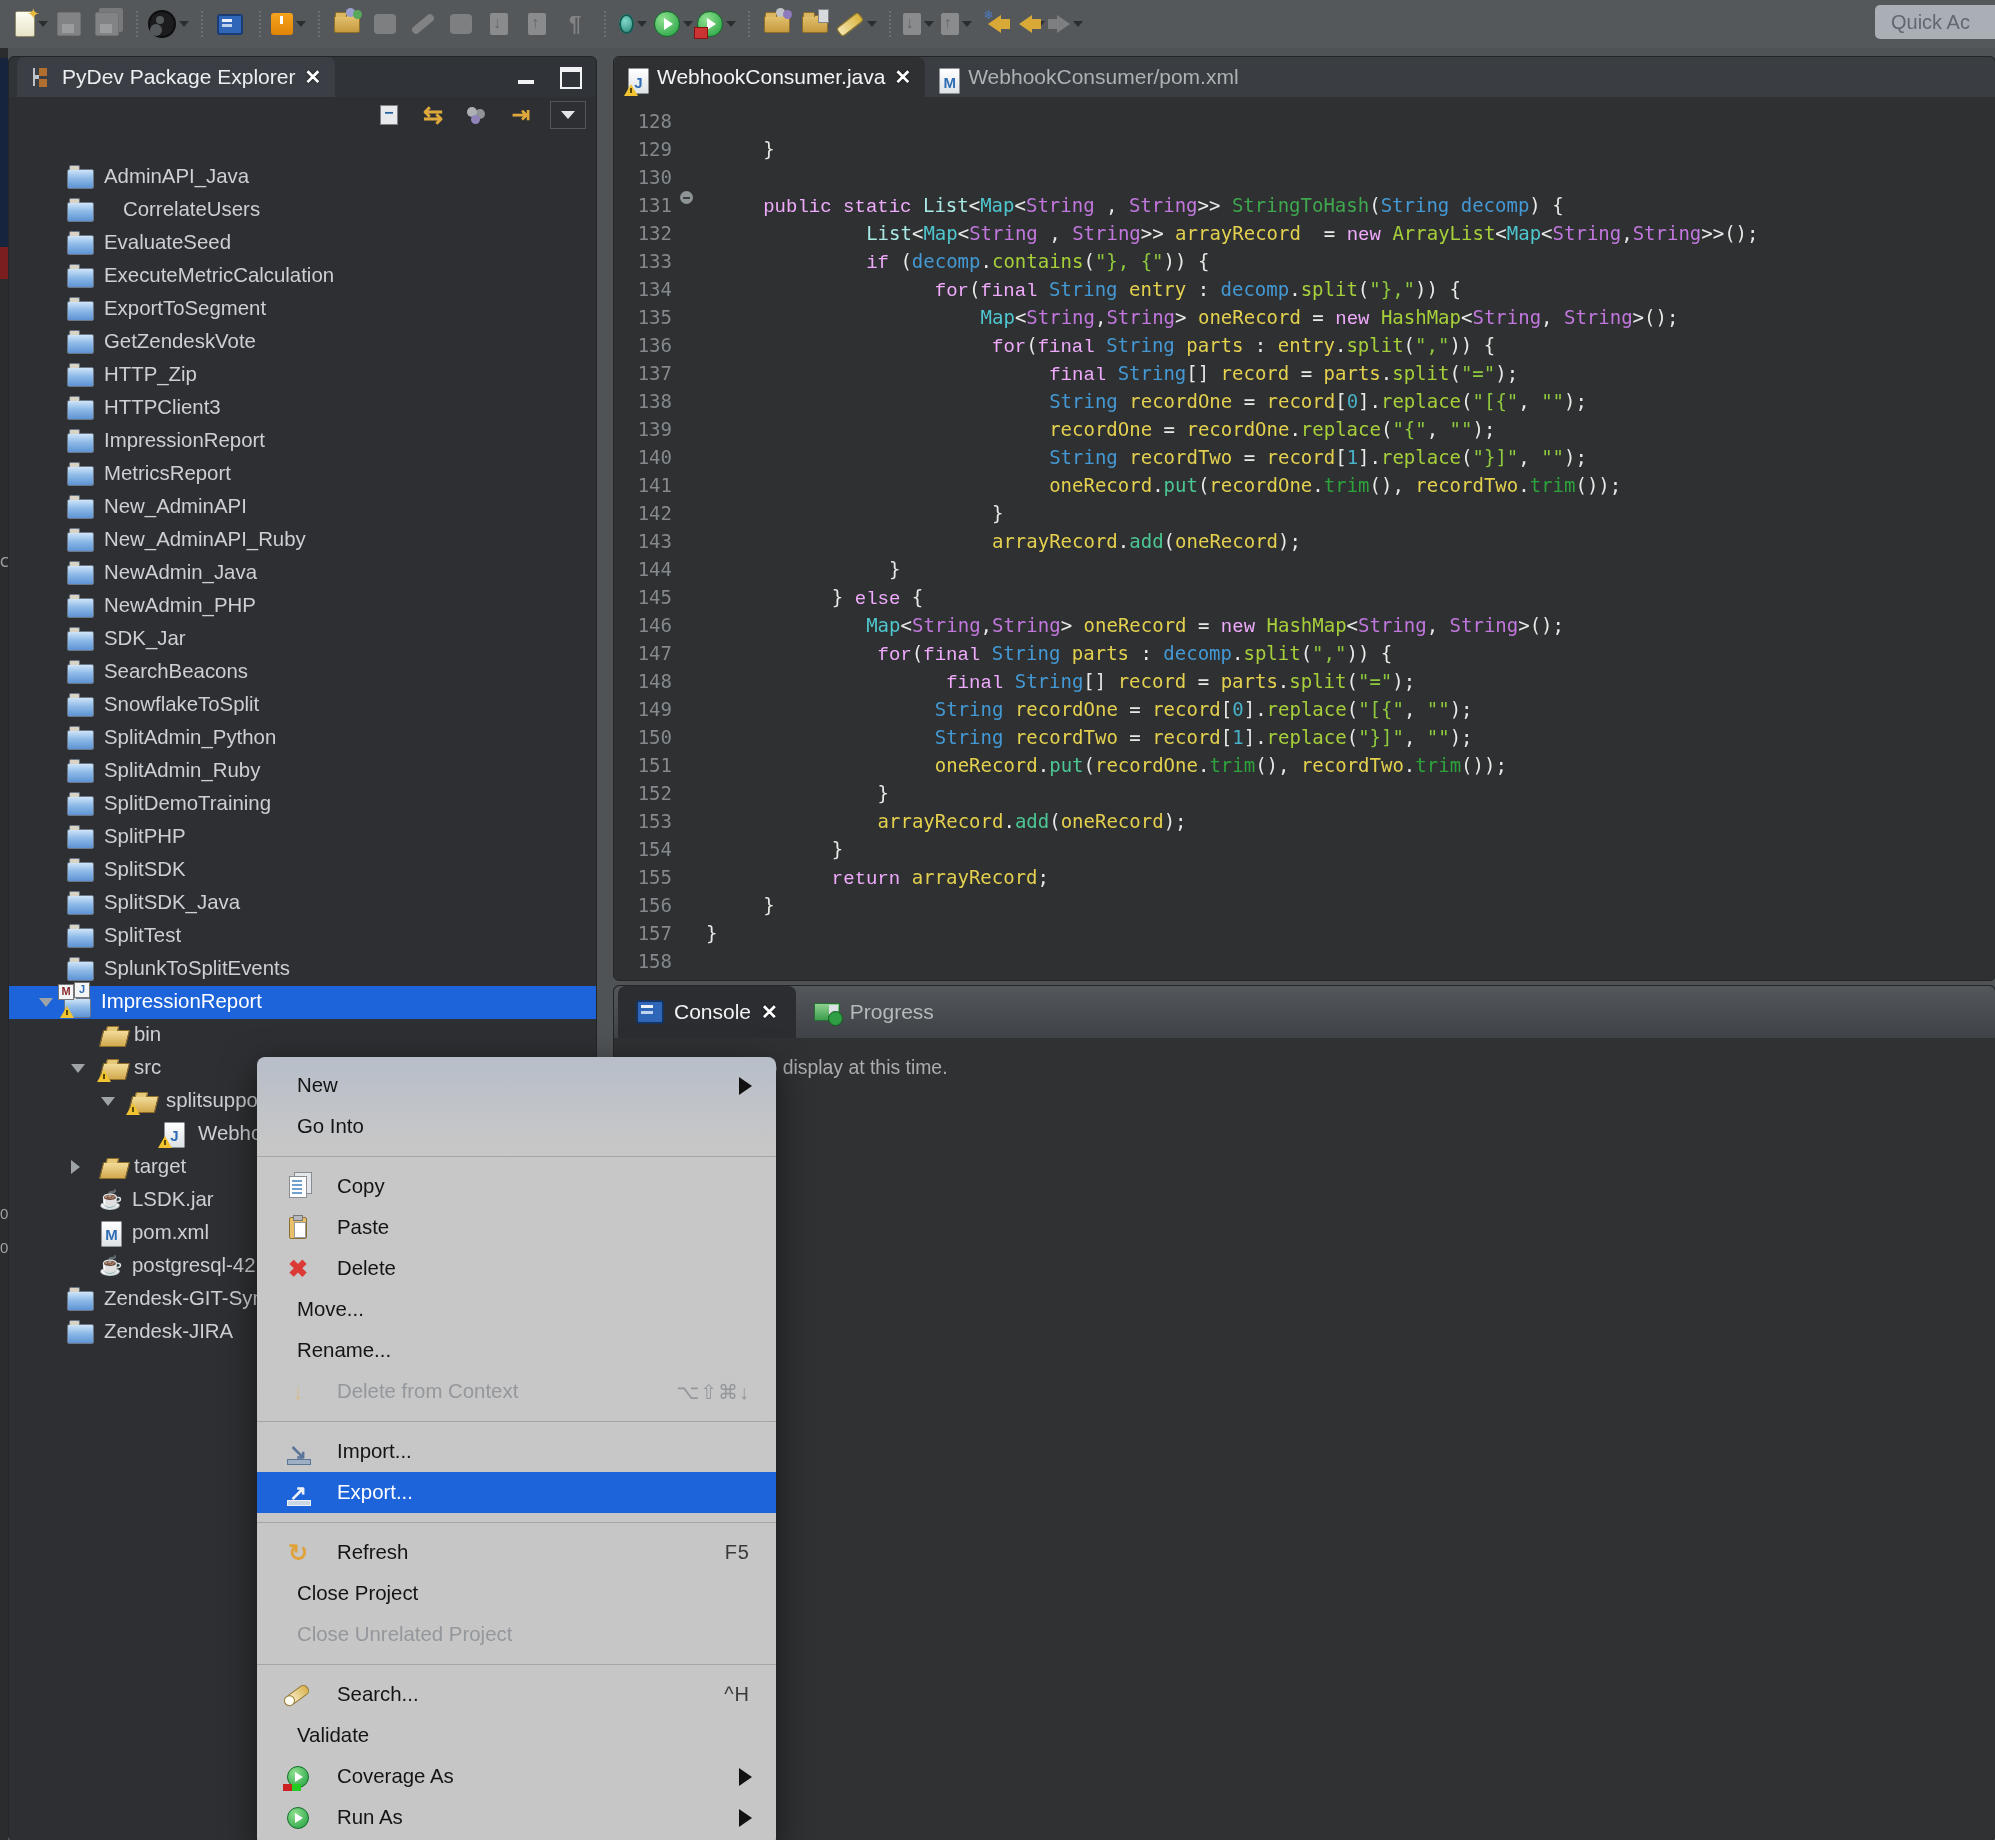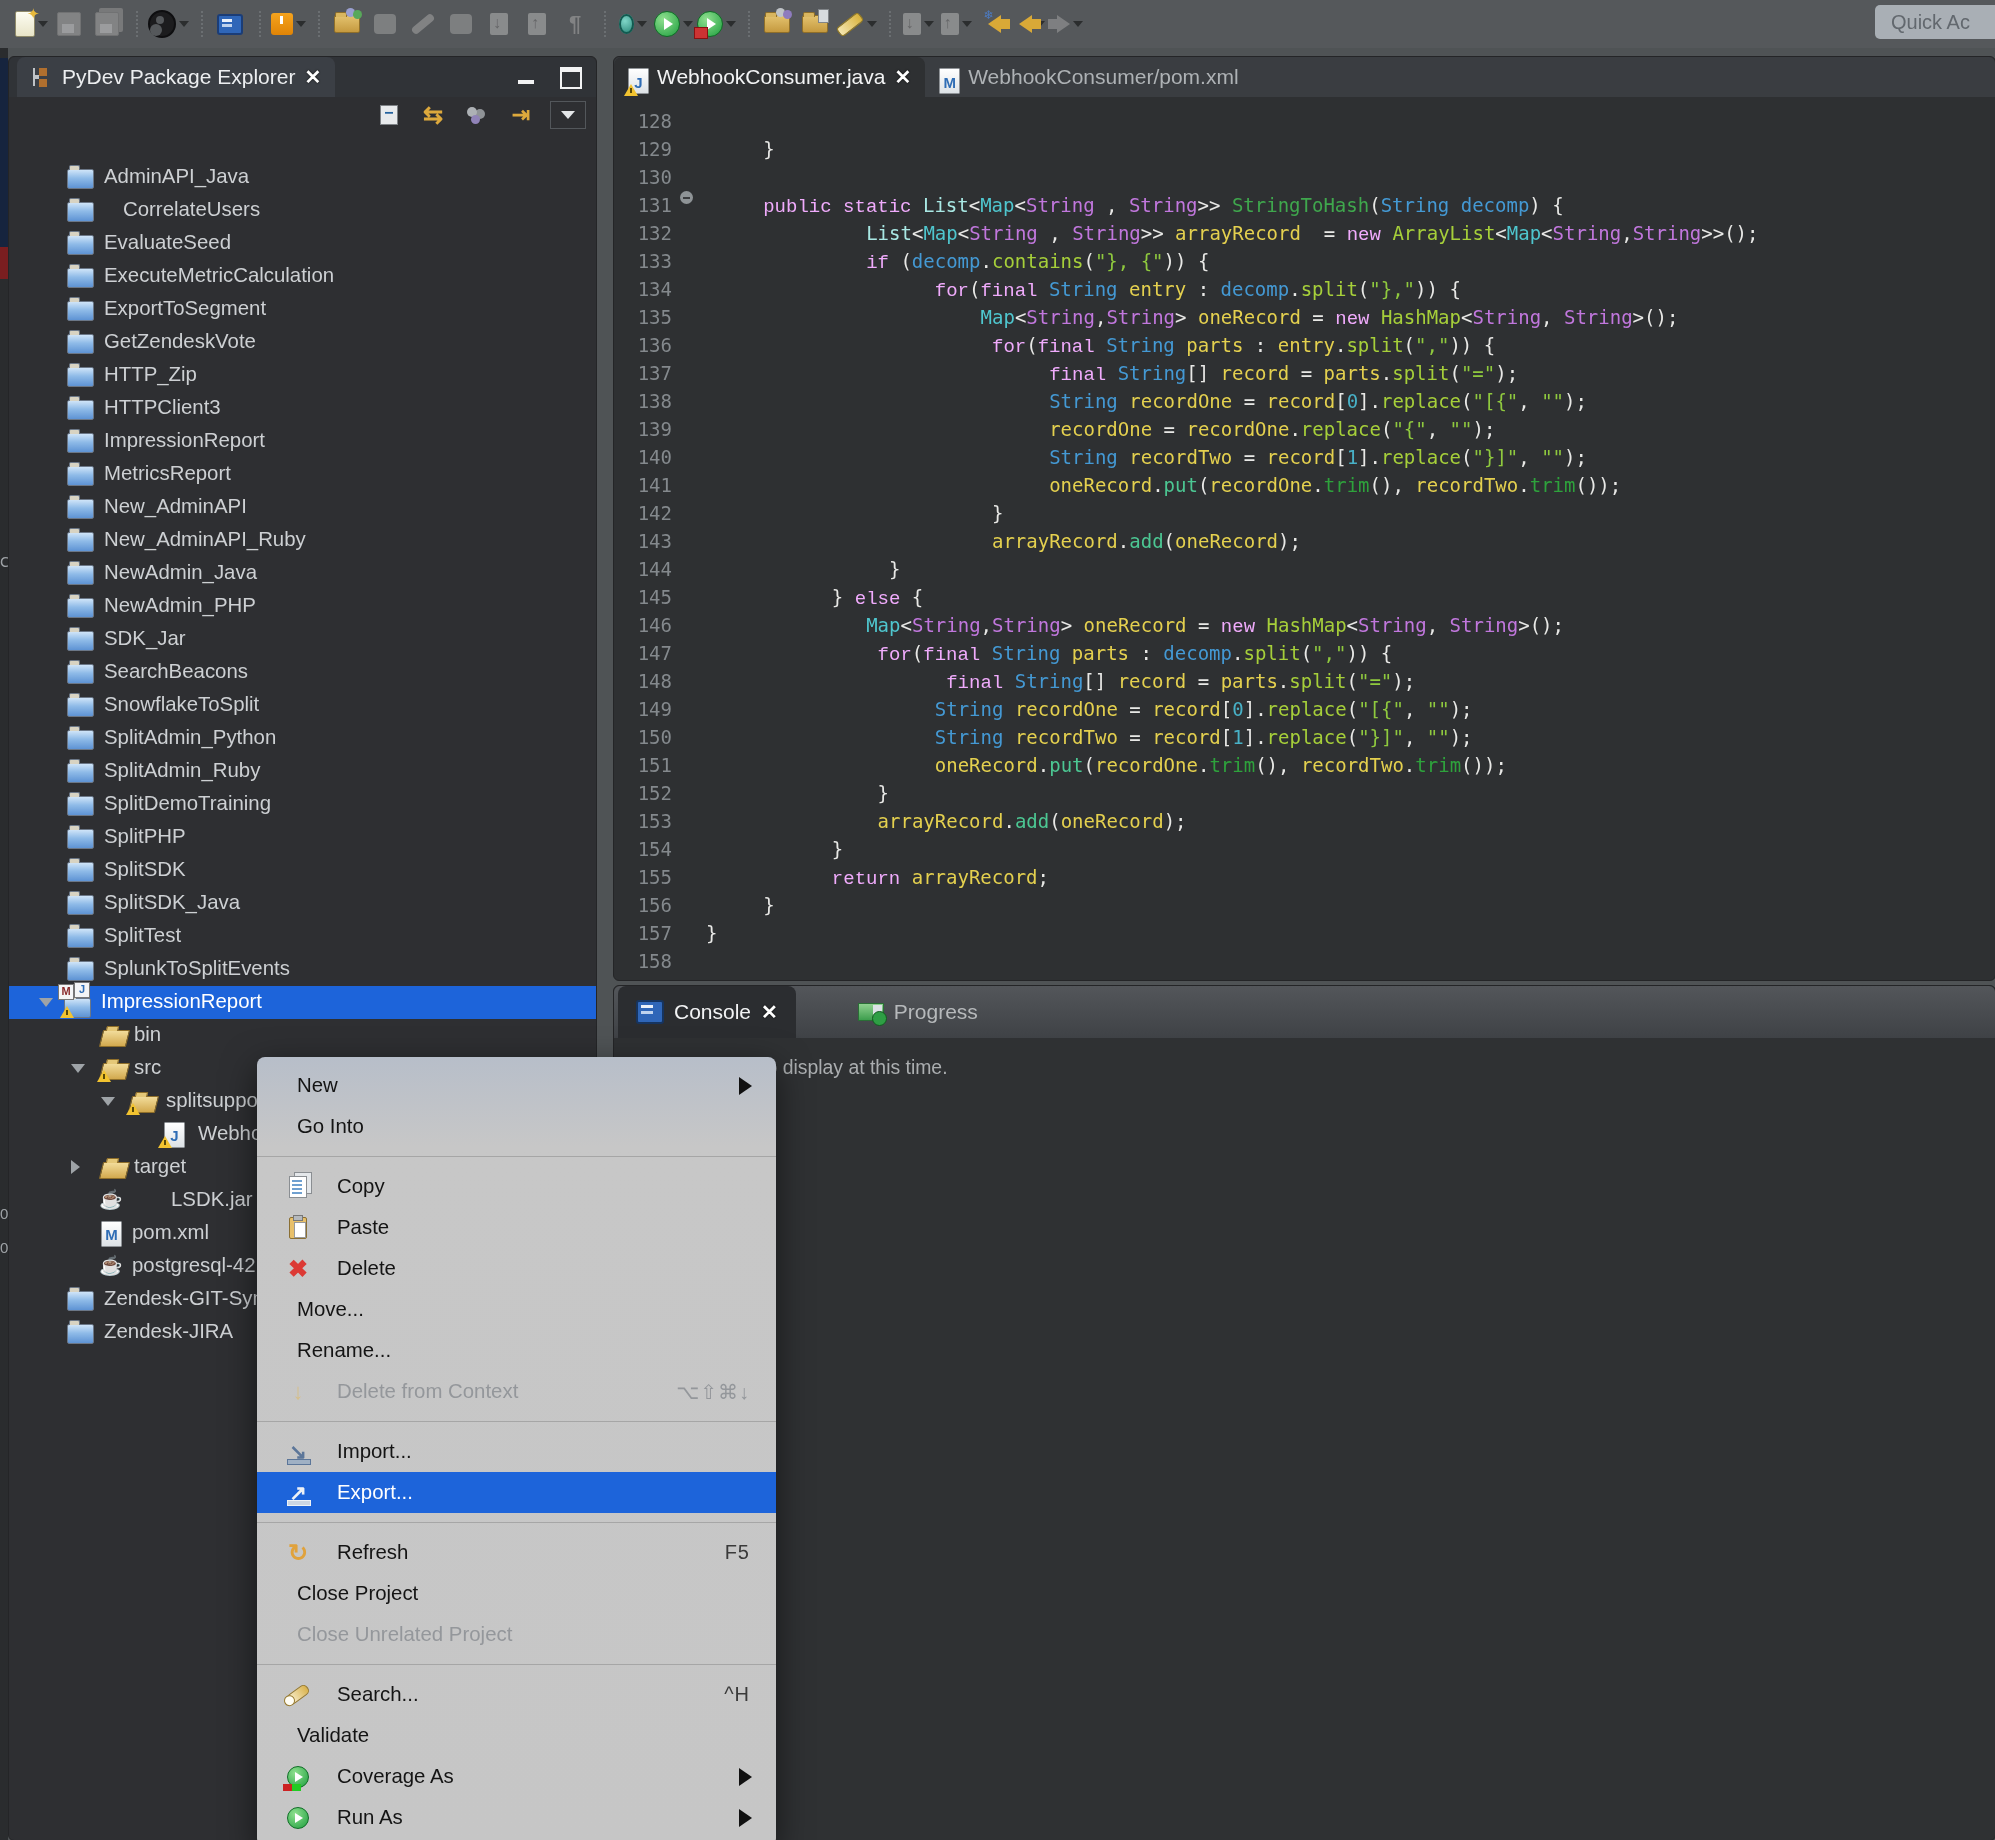--- a/index.html
+++ b/index.html
@@ -116,21 +116,21 @@
   .fold{display:inline-block;width:34px;position:relative;}
   .fold i{position:absolute;left:8px;top:-21px;width:13px;height:13px;border-radius:50%;background:#8E9396;}
   .fold i:after{content:"";position:absolute;left:3px;top:6px;width:7px;height:2px;background:#3A3C3E;}
   .tok-k{color:#f0abfc;font-family:Liberation Mono, monospace;} .tok-t{color:#4499D4;} .tok-li{color:#A9E8E4;} .tok-mi{color:#4FC6CE;}
   .tok-c{color:#C177DD;} .tok-d{color:#3FA74D;} .tok-v{color:#E4D04F;} .tok-m{color:#A6CF3A;}
   .tok-m2{color:#4CC793;} .tok-m3{color:#2EA23C;} .tok-s{color:#8FC93E;} .tok-n{color:#48B1C7;}
   .tok-p{color:#E8E8E6;}
 
   
   #console{left:613px;top:985px;width:1383px;height:856px;background:#2F3133;}
-  .ctabbar{position:relative;height:52px;background:linear-gradient(180deg,#53565A,#3F4246);border-radius:6px 6px 0 0;display:flex;align-items:center;gap:44px;}
+  .ctabbar{position:relative;height:52px;background:linear-gradient(180deg,#53565A,#3F4246);border-radius:6px 6px 0 0;display:flex;align-items:center;}
   .ctab{display:flex;align-items:center;gap:10px;height:52px;padding:0 18px;font-size:21px;box-sizing:border-box;}
   .ctab.active{background:#2B2D30;border-radius:8px 8px 0 0;color:#F2F3F4;}
   .ctab.inactive{color:#B6B9BB;}
   .ic-console{position:relative;width:24px;height:20px;background:#2F66B8;border:2px solid #16345F;border-radius:3px;}
   .ic-console:after{content:"";position:absolute;left:3px;top:3px;width:12px;height:3px;background:#EAF1FA;box-shadow:0 6px 0 0 #BFD3EE;}
   .ic-progress{position:relative;width:24px;height:16px;background:linear-gradient(180deg,#8FD08F,#3D9E4D);border:1px solid #2A6E36;}
   .ic-progress:before{content:"";position:absolute;right:1px;top:1px;width:9px;height:13px;background:#DCE1E5;}
   .ic-progress:after{content:"";position:absolute;right:-4px;bottom:-6px;width:13px;height:13px;border-radius:50%;background:#2E9E44;border:1px solid #135A20;}
   .cmsg{margin-top:18px;padding-left:35px;color:#ABAEB0;font-size:19.4px;}
 
@@ -498,21 +498,21 @@
           <span class="tcoll" style="left: 62px;"></span>
           <span class="ticon" style="left: 92px;">
             <span class="f-open"></span>
           </span>
           <span class="lbl" style="left: 125px;">target</span>
         </div>
         <div class="trow">
           <span class="ticon" style="left: 90px;">
             <span class="jarcup">☕</span>
           </span>
-          <span class="lbl" style="left: 123px; margin-left: 39px;">LSDK.jar</span>
+          <span class="lbl" style="left: 123px;">LSDK.jar</span>
         </div>
         <div class="trow">
           <span class="ticon" style="left: 90px;">
             <span class="doc"><span>M</span></span>
           </span>
           <span class="lbl" style="left: 123px;">pom.xml</span>
         </div>
         <div class="trow">
           <span class="ticon" style="left: 90px;">
             <span class="jarcup">☕</span>

